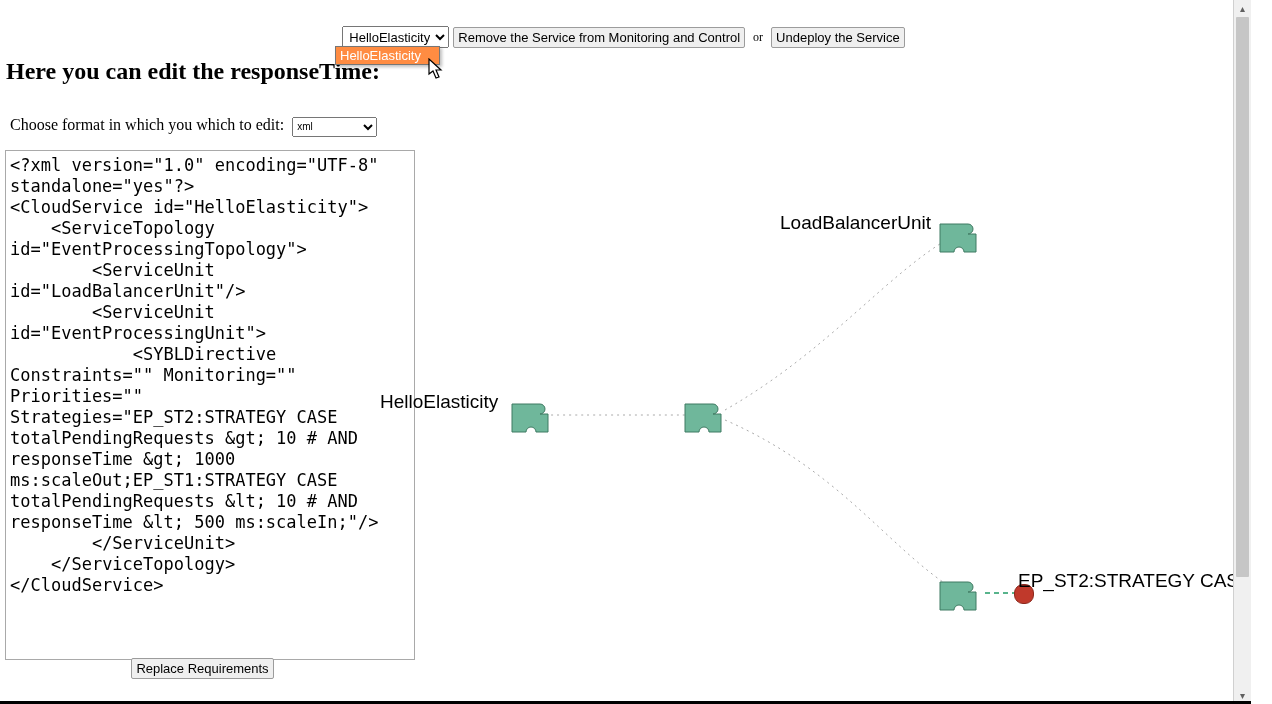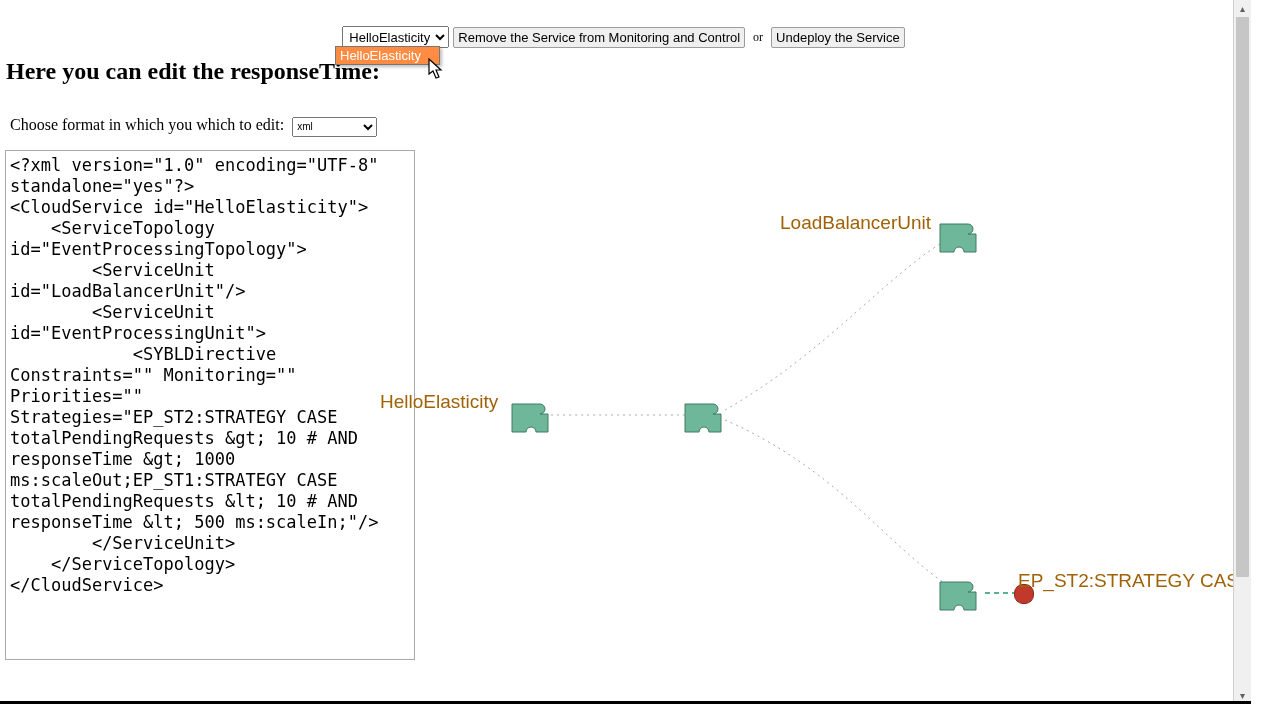--- a/index.html
+++ b/index.html
@@ -134,21 +134,21 @@
     position: absolute;
     top: 150px;
     left: 410px;
     width: 840px;
     height: 500px;
   }
   .node-label {
     position: absolute;
     font-family: Arial, sans-serif;
     font-size: 19px;
-    color: #a16207;
+    color: #000000;
     white-space: nowrap;
     text-align: right;
   }
   .puzzle {
     position: absolute;
   }
   .puzzle svg { display: block; }
   .red-dot {
     position: absolute;
     width: 18px;
@@ -244,20 +244,23 @@
   <textarea class="xml-area" style="">&lt;?xml version="1.0" encoding="UTF-8" standalone="yes"?&gt;
 &lt;CloudService id="HelloElasticity"&gt;
     &lt;ServiceTopology id="EventProcessingTopology"&gt;
         &lt;ServiceUnit id="LoadBalancerUnit"/&gt;
         &lt;ServiceUnit id="EventProcessingUnit"&gt;
             &lt;SYBLDirective Constraints="" Monitoring="" Priorities="" Strategies="EP_ST2:STRATEGY CASE totalPendingRequests &amp;gt; 10 # AND responseTime &amp;gt; 1000 ms:scaleOut;EP_ST1:STRATEGY CASE totalPendingRequests &amp;lt; 10 # AND responseTime &amp;lt; 500 ms:scaleIn;"/&gt;
         &lt;/ServiceUnit&gt;
     &lt;/ServiceTopology&gt;
 &lt;/CloudService&gt;</textarea>
 
+  <div class="replace-row">
+    <button class="std">Replace Requirements</button>
+  </div>
 
   <div class="graph">
     <svg class="edges">
 
       <path d="M135 265 C 200 265, 230 265, 285 265" stroke="#aaa" stroke-width="1" stroke-dasharray="2 4" fill="none"></path>
 
       <path d="M315 260 C 420 200, 480 120, 545 85" stroke="#aaa" stroke-width="1" stroke-dasharray="2 4" fill="none"></path>
 
       <path d="M315 270 C 430 320, 480 400, 545 440" stroke="#aaa" stroke-width="1" stroke-dasharray="2 4" fill="none"></path>
 

